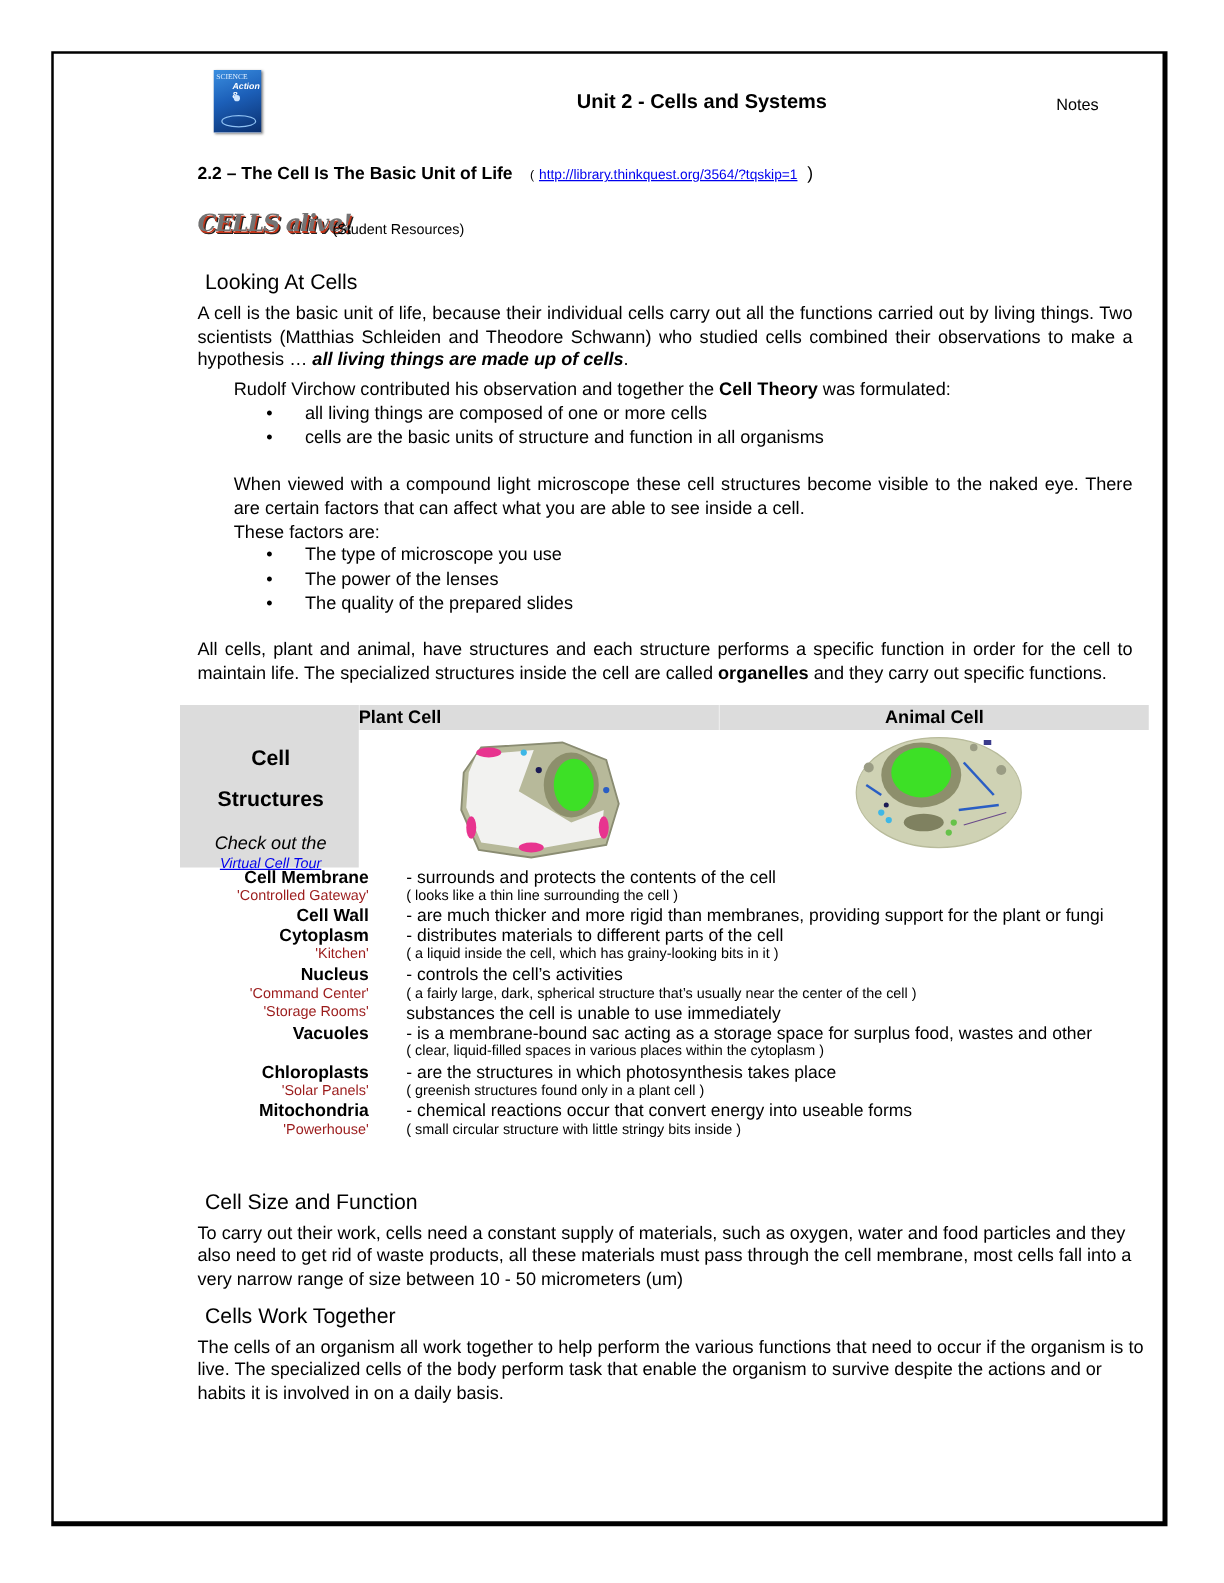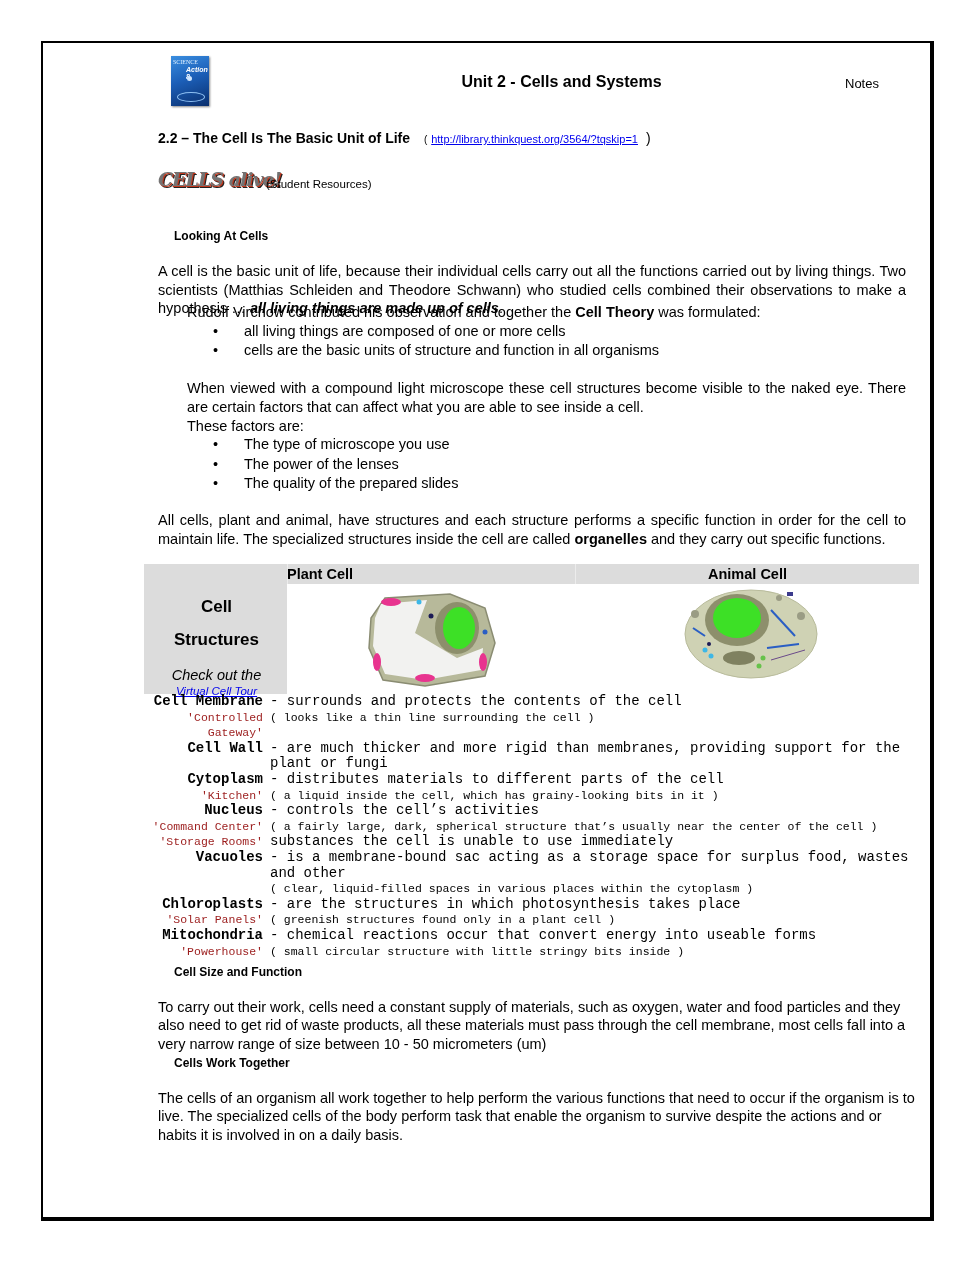--- a/index.html
+++ b/index.html
@@ -20,45 +20,45 @@
   .notes { left: 845px; top: 76px; font-size: 13px; }
   .section-head { left: 158px; top: 130px; font-size: 14px; font-weight: bold; }
   .section-head .paren { font-weight: normal; font-size: 10px; margin-left: 10px; }
   .section-head a { color: #0000ee; text-decoration: underline; font-weight: normal; font-size: 11px; }
   .section-head .close { font-weight: normal; font-size: 14px; margin-left: 4px; }
   .cells-alive { left: 158px; top: 168px; font-size: 19px; font-weight: bold; font-style: italic;
                  color: #737373; letter-spacing: -1px;
                  text-shadow: 1px 1px 0 #c4361b, 2px 2px 0 #222; font-family: "DejaVu Serif", serif; }
   .student { left: 266px; top: 178px; font-size: 11.5px; }
   .body-text { font-size: 14.5px; line-height: 18.8px; text-align: justify; }
-  h3 { margin: 16px; font-size: 12px; font-weight: bold; line-height: 18.8px; }
+  h3 { margin: 6px; font-size: 17px; font-weight: normal; line-height: 18.8px; }
   p { margin: 0; }
   .block { left: 158px; width: 748px; }
   .indent { left: 187px; width: 719px; }
   ul.bul { margin: 0; padding: 0; list-style: none; }
   ul.bul li { position: relative; padding-left: 57px; line-height: 19.5px; font-size: 14.5px; }
   ul.bul li::before { content: "•"; position: absolute; left: 26px; top: 0; }
   
   .tbl-head { left: 144px; top: 564px; width: 775px; height: 20px; background: #dcdcdc; }
   .th-plant { left: 287px; top: 564px; width: 287px; font-weight: bold; font-size: 14.5px; line-height: 20px; }
   .th-animal { left: 576px; top: 564px; width: 343px; text-align: center; font-weight: bold; font-size: 14.5px; line-height: 20px; }
   .th-sep1 { left: 287px; top: 564px; width: 1px; height: 20px; background: #ececec; }
   .th-sep2 { left: 575px; top: 564px; width: 1px; height: 20px; background: #ececec; }
   .side-panel { left: 144px; top: 584px; width: 143px; height: 110px; background: #dcdcdc; }
   .side-inner { left: 154px; top: 584px; width: 125px; text-align: center; }
   .cs-title { font-size: 17px; font-weight: bold; line-height: 21px; margin-top: 12px; }
   .checkout { font-size: 14.5px; font-style: italic; margin-top: 17px; line-height: 17px; }
   .vct { font-size: 11.5px; font-style: italic; color: #0000ee; text-decoration: underline; line-height: 15px; }
   .plant-img { left: 365px; top: 588px; width: 132px; height: 100px; }
   .animal-img { left: 683px; top: 586px; width: 136px; height: 96px; }
   
-  .rows { left: 128px; top: 694px; width: 790px; font-family: Liberation Mono, monospace; }
+  .rows { left: 160px; top: 694px; width: 790px; }
   .srow { display: flex; }
   .lcol { width: 135px; text-align: right; flex: none; }
-  .rcol { margin-left: 7px; flex: 1; }
+  .rcol { margin-left: 30px; flex: 1; }
   .sname { font-weight: bold; font-size: 14px; line-height: 15.6px; }
   .snick { color: #9b1b1b; font-size: 11.5px; line-height: 15.6px; }
   .sdesc { font-size: 14px; line-height: 15.6px; }
   .snote { font-size: 11.5px; line-height: 15.6px; }
   .nopad { font-size: 14px; line-height: 15.6px; }
 </style>
 </head>
 <body>
 
 <div class="page"></div>

